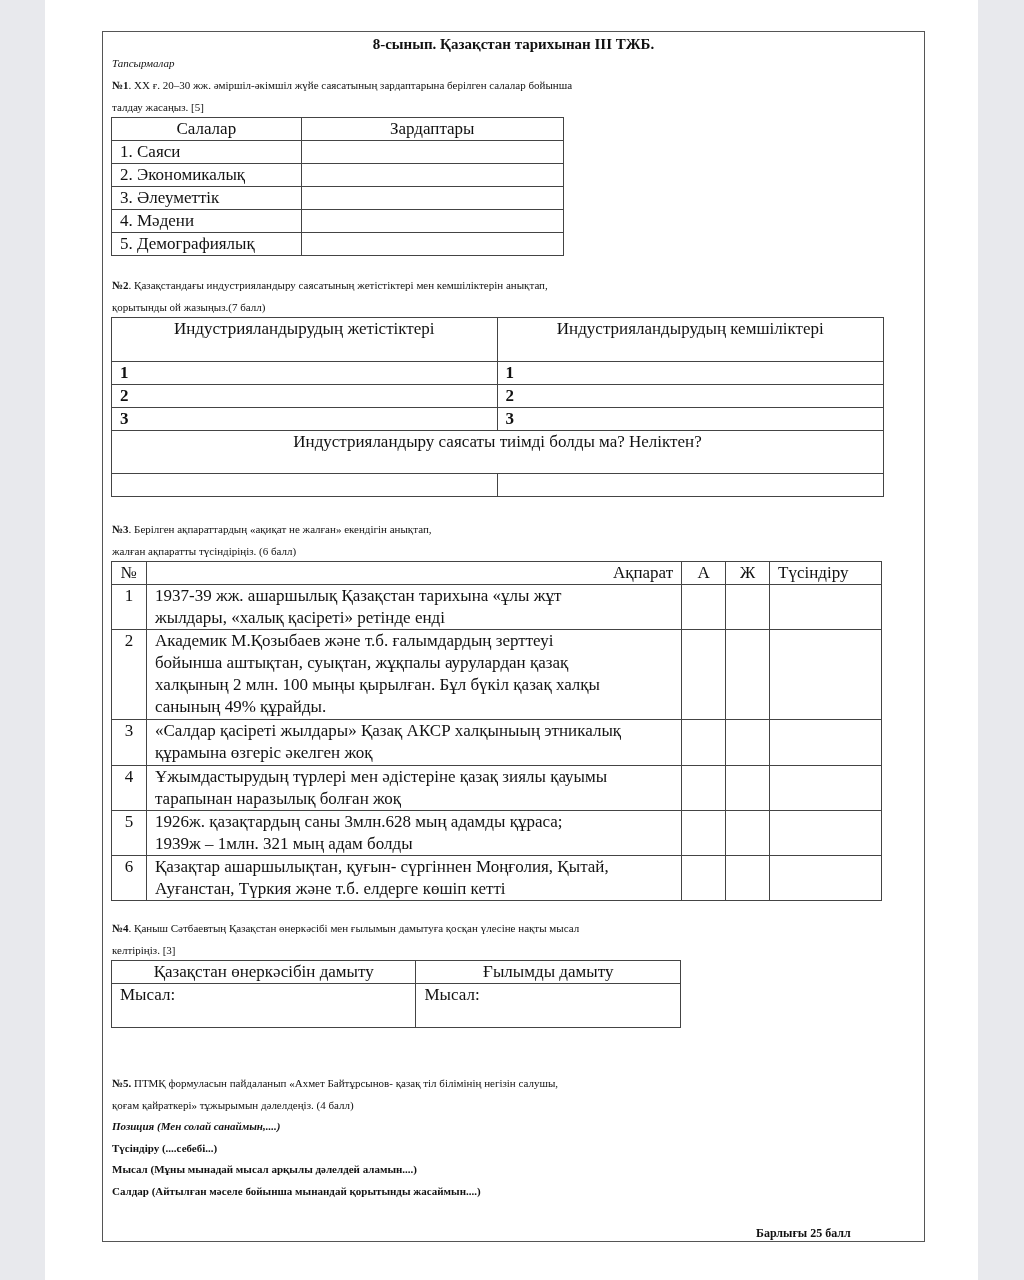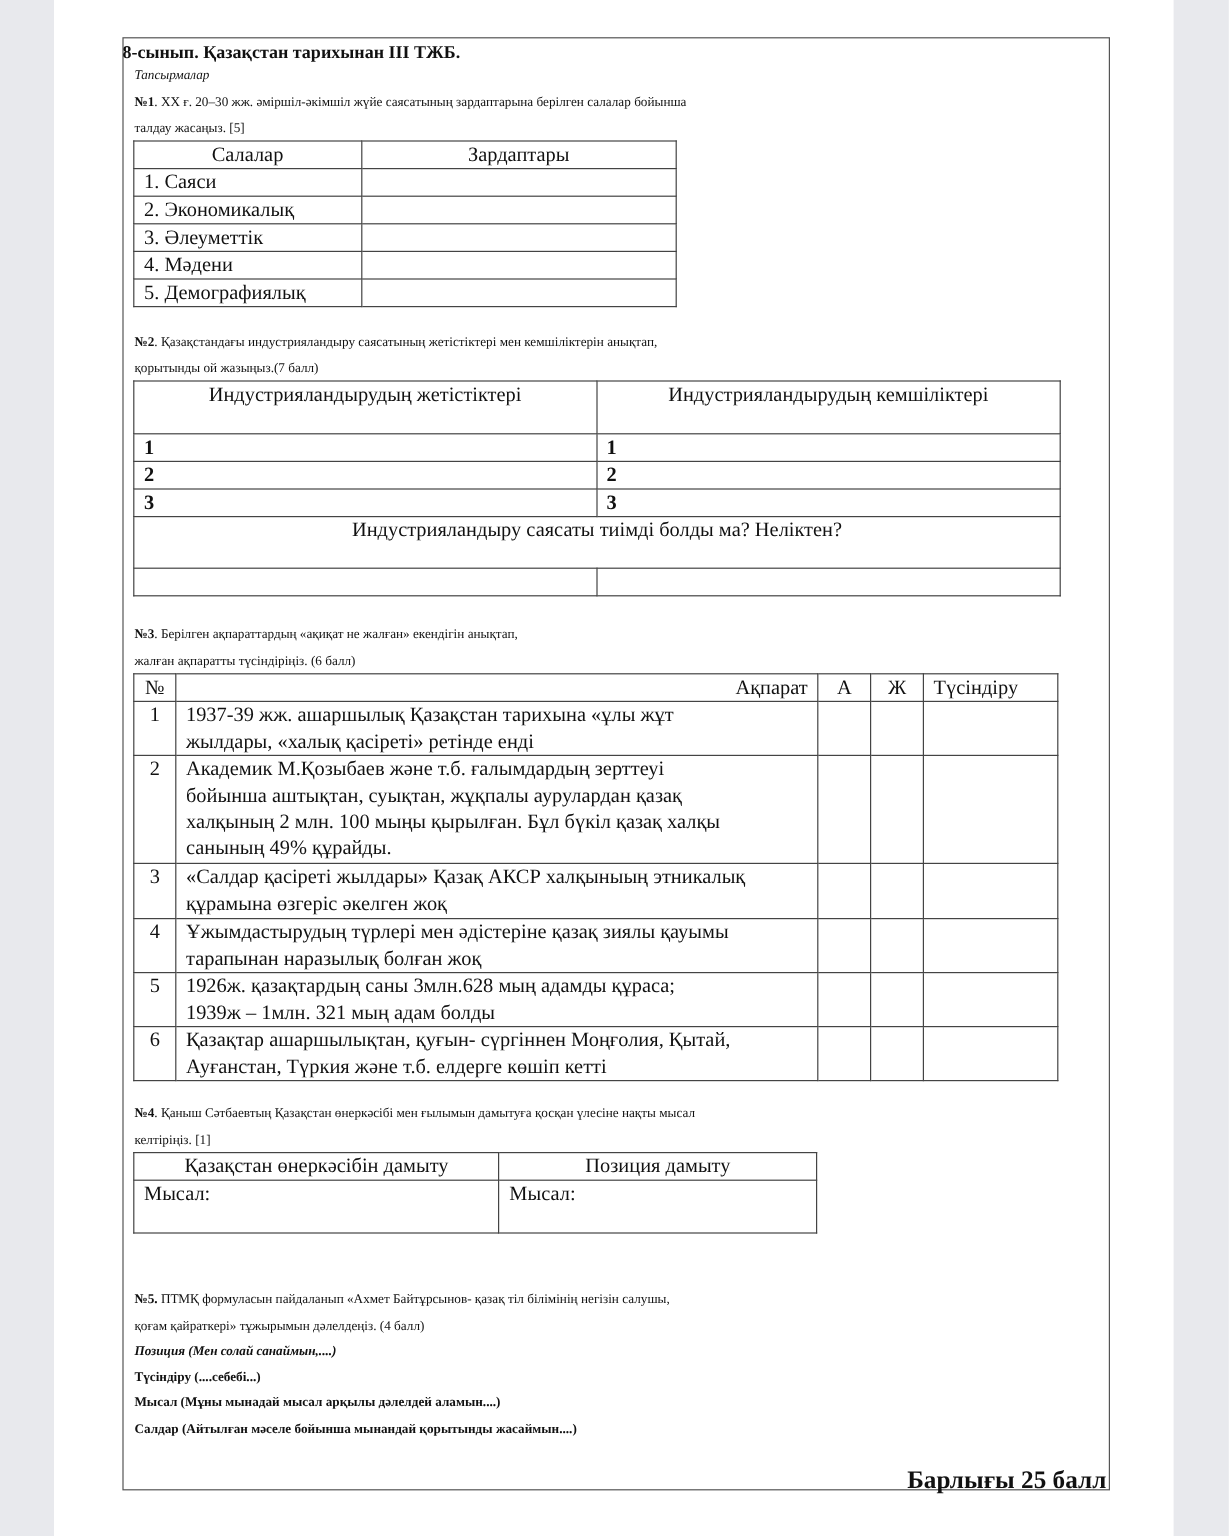--- a/index.html
+++ b/index.html
@@ -26,21 +26,21 @@
   th { text-align:center; }
   .c { text-align:center; }
   .num { text-align:center; padding:0 4px; }
 </style>
 </head>
 <body>
 
 <div class="page"></div>
 <div class="abs" style="left:102px;top:31px;width:823px;height:1211px;border:1px solid #555;box-sizing:border-box;"></div>
 
-<div class="abs t title" style="left:102px;top:33px;width:823px;">8-сынып. Қазақстан тарихынан ІІІ ТЖБ.</div>
+<div class="abs t title" style="left:102px;top:33px;width:823px;text-align:center;">8-сынып. Қазақстан тарихынан ІІІ ТЖБ.</div>
 <div class="abs t i" style="left:112px;top:52px;">Тапсырмалар</div>
 
 <div class="abs t" style="left:112px;top:74px;">
   <span class="b">№1</span><span>. XX ғ. 20–30 жж. әміршіл-әкімшіл жүйе саясатының зардаптарына берілген салалар бойынша</span>
 </div>
 <div class="abs t" style="left:112px;top:96px;">талдау жасаңыз. [5]</div>
 
 <table style="left:111px;top:117px;width:453px;">
   <colgroup>
       <col style="width:214px">
@@ -193,41 +193,41 @@
     <td></td>
         <td></td>
         <td></td>
   </tr>
 </tbody>
   </table>
 
 <div class="abs t" style="left:112px;top:917px;">
   <span class="b">№4</span><span>. Қаныш Сәтбаевтың Қазақстан өнеркәсібі мен ғылымын дамытуға қосқан үлесіне нақты мысал</span>
 </div>
-<div class="abs t" style="left:112px;top:939px;">келтіріңіз. [1]</div>
+<div class="abs t" style="left:112px;top:939px;">келтіріңіз. [3]</div>
 
 <table style="left:111px;top:960px;width:570px;">
   <colgroup>
       <col style="width:305px">
       <col style="width:265px">
     </colgroup>
   <tbody>
       <tr style="height:22px">
     <th>Қазақстан өнеркәсібін дамыту</th>
-    <th>Позиция дамыту</th>
+    <th>Ғылымды дамыту</th>
   </tr>
   <tr style="height:44px">
     <td>Мысал:</td>
     <td>Мысал:</td>
   </tr>
 </tbody>
   </table>
 
 <div class="abs t" style="left:112px;top:1072px;">
   <span class="b">№5.</span><span> ПТМҚ формуласын пайдаланып «Ахмет Байтұрсынов- қазақ тіл білімінің негізін салушы,</span>
 </div>
 <div class="abs t" style="left:112px;top:1094px;">қоғам қайраткері» тұжырымын дәлелдеңіз. (4 балл)</div>
 <div class="abs t b" style="left:112px;top:1115px;font-style:italic;">Позиция  (Мен солай санаймын,....)</div>
 <div class="abs t b" style="left:112px;top:1137px;">Түсіндіру (....себебі...)</div>
 <div class="abs t b" style="left:112px;top:1158px;">Мысал (Мұны мынадай мысал арқылы дәлелдей аламын....)</div>
 <div class="abs t b" style="left:112px;top:1180px;">Салдар (Айтылған мәселе бойынша мынандай қорытынды жасаймын....)</div>
 
-<div class="abs t b" style="left:756px;top:1222px;font-size:21px;">Барлығы  25 балл</div>
+<div class="abs t b" style="left:756px;top:1222px;font-size:12px;">Барлығы  25 балл</div>
 
 </body></html>

